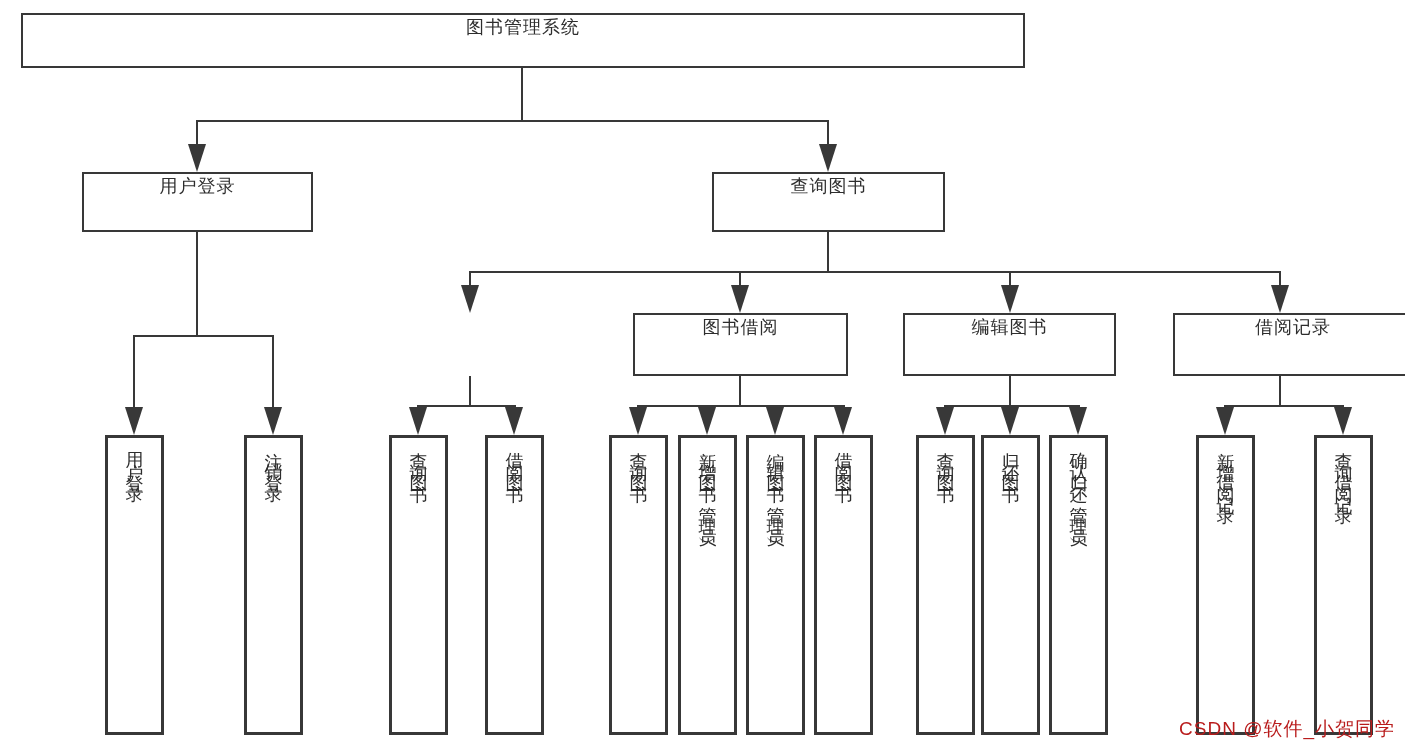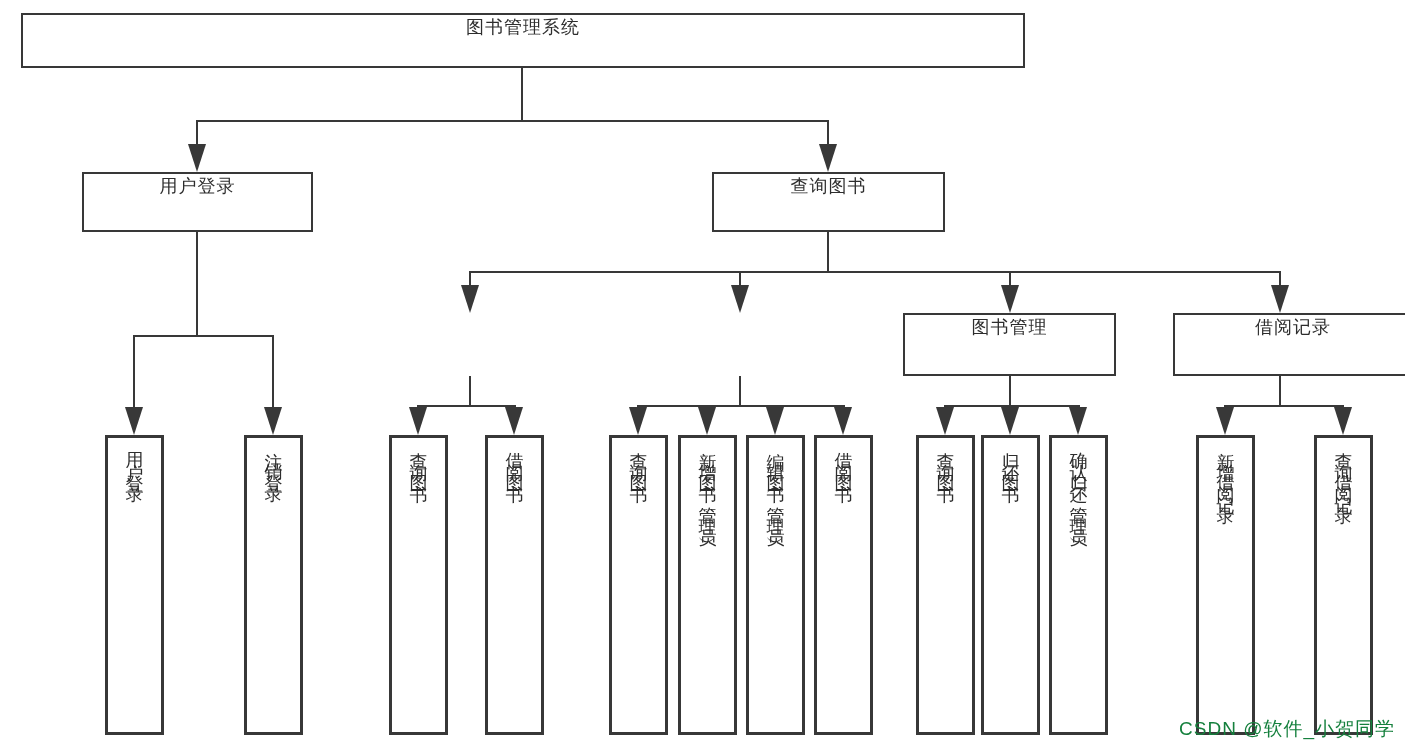--- a/index.html
+++ b/index.html
@@ -10,21 +10,21 @@
   .box{
     position:absolute;box-sizing:border-box;border:2px solid #383838;background:#ffffff;
     display:flex;align-items:flex-start;justify-content:center;
     font-size:18px;color:#2d2d2d;letter-spacing:1px;
   }
   .leaf{border-width:3px;}
   .vtext{writing-mode:vertical-rl;text-orientation:mixed;letter-spacing:11px;line-height:1;}
   .vl{position:absolute;width:2px;background:#383838;}
   .hl{position:absolute;height:2px;background:#383838;}
   .ar{position:absolute;width:0;height:0;border-left:9px solid transparent;border-right:9px solid transparent;border-top:28px solid #383838;}
-  .wm{position:absolute;right:10px;bottom:5px;font-size:19px;color:#15803d;letter-spacing:1px;}
+  .wm{position:absolute;right:10px;bottom:5px;font-size:19px;color:#b91c1c;letter-spacing:1px;}
 </style>
 </head>
 <body>
 
 <div class="canvas">
 
   <div class="box" style="left:21px;top:13px;width:1004px;height:55px;">
     <span>图书管理系统</span>
   </div>
 
@@ -53,22 +53,25 @@
   <div class="hl" style="left:469px;top:271px;width:812px;"></div>
   <div class="vl" style="left:469px;top:271px;height:18px;"></div>
   <div class="vl" style="left:739px;top:271px;height:18px;"></div>
   <div class="vl" style="left:1009px;top:271px;height:18px;"></div>
   <div class="vl" style="left:1279px;top:271px;height:18px;"></div>
   <div class="ar" style="left:461px;top:285px;"></div>
   <div class="ar" style="left:731px;top:285px;"></div>
   <div class="ar" style="left:1001px;top:285px;"></div>
   <div class="ar" style="left:1271px;top:285px;"></div>
 
+  <div class="box" style="left:633px;top:313px;width:215px;height:63px;">
+    <span>图书借阅</span>
+  </div>
   <div class="box" style="left:903px;top:313px;width:213px;height:63px;">
-    <span>图书管理</span>
+    <span>编辑图书</span>
   </div>
   <div class="box" style="left:1173px;top:313px;width:240px;height:63px;">
     <span>借阅记录</span>
   </div>
 
   <div class="vl" style="left:469px;top:376px;height:31px;"></div>
   <div class="hl" style="left:417px;top:405px;width:99px;"></div>
   <div class="ar" style="left:409px;top:407px;"></div>
   <div class="ar" style="left:505px;top:407px;"></div>
 

